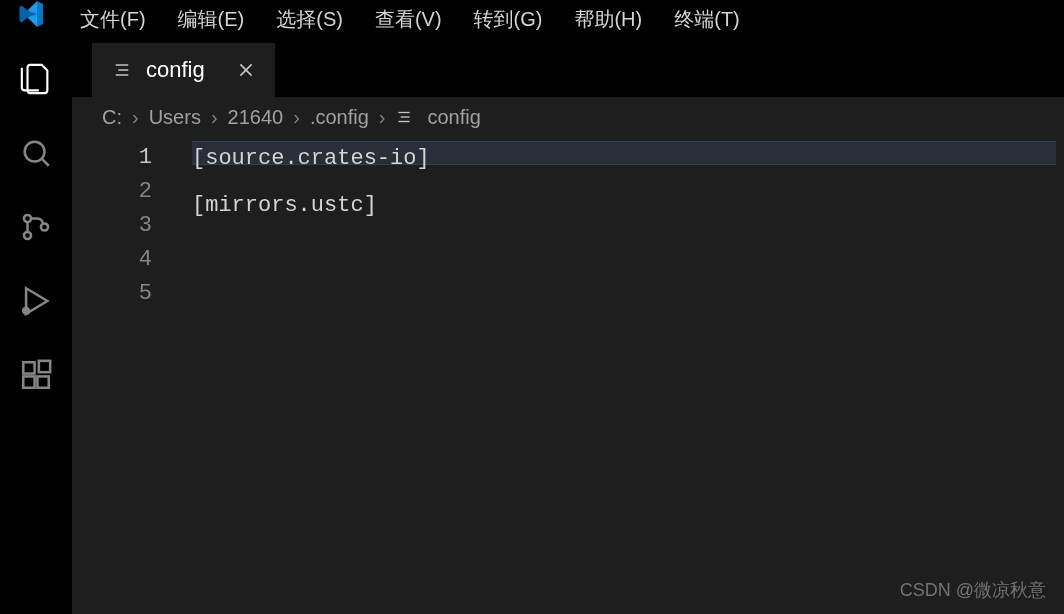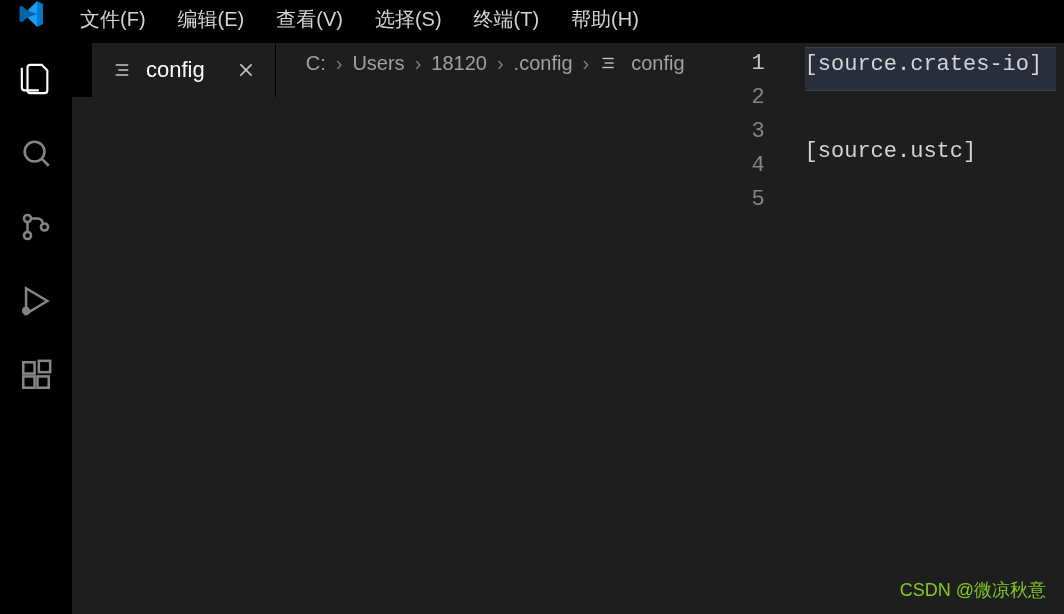--- a/index.html
+++ b/index.html
@@ -61,21 +61,21 @@
       cursor: pointer;
       color: #858585;
     }
     .activity-icon.active {
       color: #ffffff;
     }
     .editor-area {
       flex: 1;
       background: #1e1e1e;
       display: flex;
-      flex-direction: row;
+      flex-direction: column;
     }
     .tabs-container {
       height: 54px;
       background: #000000;
       display: flex;
       align-items: flex-end;
       padding-left: 20px;
     }
     .tab {
       height: 54px;
@@ -149,56 +149,57 @@
       color: #c6c6c6;
     }
     .code-area {
       flex: 1;
       font-family: Consolas, 'Courier New', monospace;
       line-height: 34px;
       padding-top: 4px;
       color: #d4d4d4;
     }
     .code-line {
-      height: 44px;
+      height: 24px;
       white-space: pre;
     }
     .code-line.current {
       background: #2a2d3a;
       border-top: 1px solid #3a3d4a;
       border-bottom: 1px solid #3a3d4a;
       margin-right: 8px;
     }
     .watermark {
       position: absolute;
       bottom: 12px;
       right: 18px;
-      color: #84cc16;
+      color: #737373;
       font-size: 18px;
       font-family: Arial, sans-serif;
     }
   </style>
 </head>
 <body>
 
 <div class="title-bar">
   <div class="vscode-logo">
     <svg viewBox="0 0 24 24" width="28" height="28">
       <path fill="#0065A9" d="M23 3.5L18 1l-8 8-5-4-2 1v12l2 1 5-4 8 8 5-2.5v-17z"></path>
       <path fill="#007ACC" d="M23 3.5L18 1v22l5-2.5v-17z"></path>
       <path fill="#1F9CF0" d="M18 1l-8 8 8 3V1zM18 23l-8-8 8-3v11z"></path>
     </svg>
   </div>
   <div class="menu-bar">
     <div class="menu-item">文件(F)</div>
     <div class="menu-item">编辑(E)</div>
+    <div class="menu-item">选择(S)</div>
     <div class="menu-item">查看(V)</div>
-    <div class="menu-item">选择(S)</div>
+    <div class="menu-item">转到(G)</div>
+    <div class="menu-item">帮助(H)</div>
     <div class="menu-item">终端(T)</div>
-    <div class="menu-item">帮助(H)</div>
   </div>
 </div>
 
 <div class="main-area">
   <div class="activity-bar">
     <div class="activity-icon active">
       <svg width="34" height="34" viewBox="0 0 24 24" fill="none" stroke="currentColor" stroke-width="1.5">
         <path d="M8 2h8l4 4v14a2 2 0 01-2 2H8a2 2 0 01-2-2V4a2 2 0 012-2z"></path>
         <path d="M4 6v14a2 2 0 002 2h10" transform="translate(-2,-2)"></path>
       </svg>
@@ -251,21 +252,21 @@
           </svg>
         </span>
       </div>
     </div>
 
     <div class="breadcrumbs">
       <span class="breadcrumb-item">C:</span>
       <span class="breadcrumb-sep">›</span>
       <span class="breadcrumb-item">Users</span>
       <span class="breadcrumb-sep">›</span>
-      <span class="breadcrumb-item">18120</span>
+      <span class="breadcrumb-item">21640</span>
       <span class="breadcrumb-sep">›</span>
       <span class="breadcrumb-item">.config</span>
       <span class="breadcrumb-sep">›</span>
       <span class="breadcrumb-file-icon">
         <svg width="18" height="18" viewBox="0 0 16 16" fill="none" stroke="#c5c5c5" stroke-width="1.2">
           <line x1="3" y1="4" x2="13" y2="4"></line>
           <line x1="5" y1="8" x2="13" y2="8"></line>
           <line x1="3" y1="12" x2="13" y2="12"></line>
         </svg>
       </span>
@@ -276,19 +277,19 @@
       <div class="gutter">
         <div class="line-number active">1</div>
         <div class="line-number">2</div>
         <div class="line-number">3</div>
         <div class="line-number">4</div>
         <div class="line-number">5</div>
       </div>
       <div class="code-area">
         <div class="code-line current">[source.crates-io]</div>
         <div class="code-line"></div>
-        <div class="code-line">[source.ustc]</div>
+        <div class="code-line">[mirrors.ustc]</div>
       </div>
     </div>
   </div>
 </div>
 
 <div class="watermark">CSDN @微凉秋意</div>
 
 </body></html>

